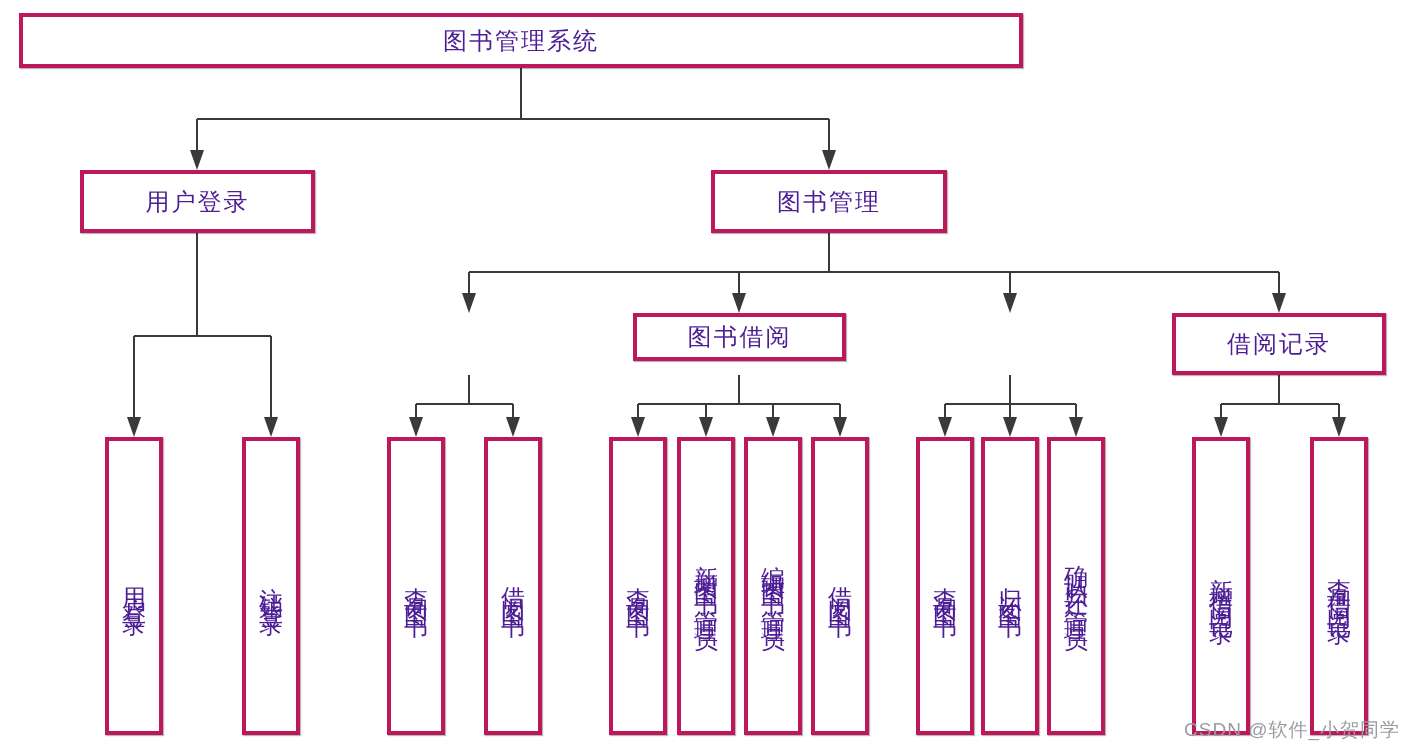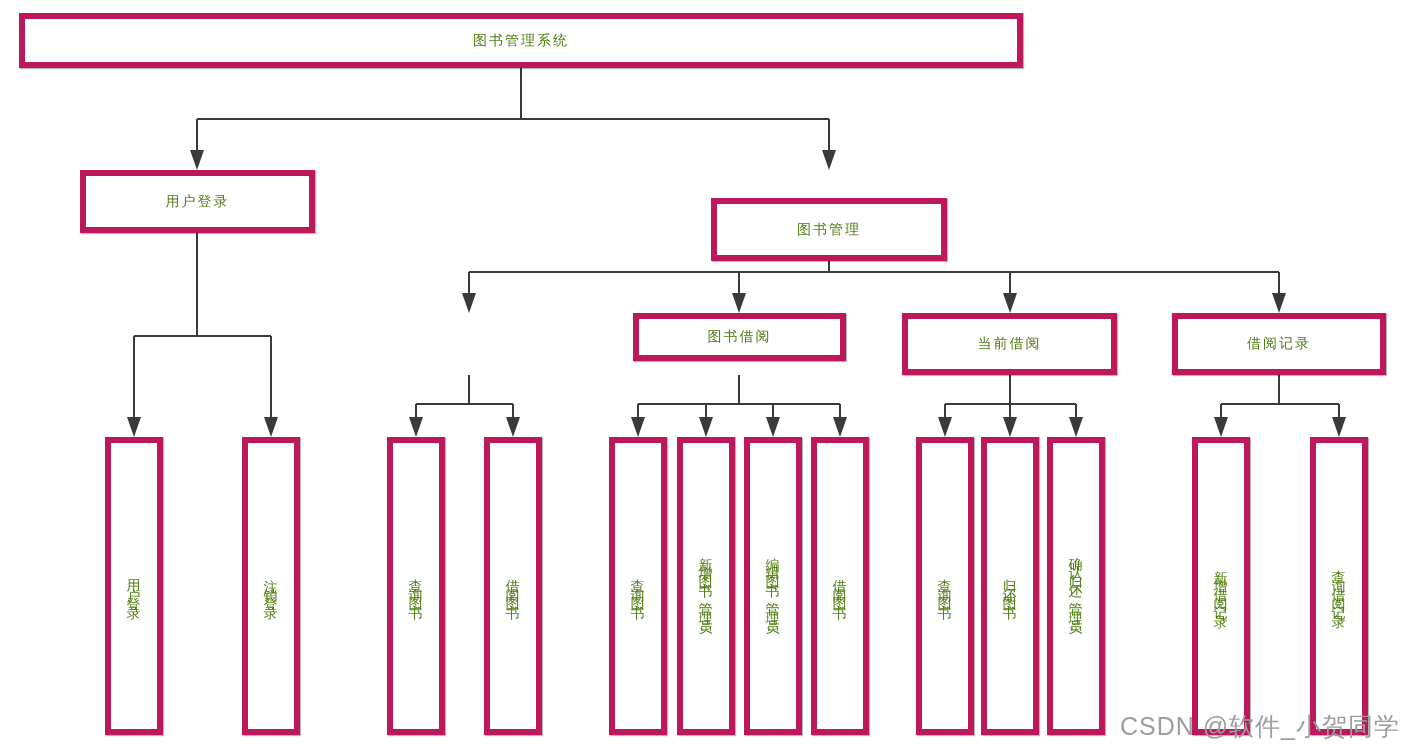--- a/index.html
+++ b/index.html
@@ -19,45 +19,45 @@
     position: absolute;
     left: 0; top: 0;
     width: 1405px;
     height: 747px;
     pointer-events: none;
   }
   .node {
     position: absolute;
     box-sizing: border-box;
     background: #ffffff;
-    border: 6px solid #be185d;
+    border: 4px solid #be185d;
     box-shadow: 1px 1px 1px rgba(0,0,0,0.28);
-    color: #4d7c0f;
+    color: #4c1d95;
     display: flex;
     align-items: center;
     justify-content: center;
-    font-size: 14px;
+    font-size: 24px;
     z-index: 2;
   }
   .h-node {
     letter-spacing: 2px;
   }
   .v-node {
     writing-mode: vertical-lr;
     text-orientation: mixed;
     letter-spacing: 9px;
     width: 58px;
     height: 298px;
     top: 437px;
   }
   
   .n-root  { left: 19px;  top: 13px;  width: 1004px; height: 55px; }
   
   .n-login { left: 80px;  top: 170px; width: 235px;  height: 63px; }
-  .n-mgmt  { left: 711px; top: 170px; width: 236px;  height: 63px; margin-top: 28px; }
+  .n-mgmt  { left: 711px; top: 170px; width: 236px;  height: 63px; }
   
   .n-rec   { left: 362px;  top: 313px; width: 213px; height: 62px; }
   .n-bor   { left: 633px;  top: 313px; width: 213px; height: 48px; }
   .n-cur   { left: 902px;  top: 313px; width: 215px; height: 62px; }
   .n-his   { left: 1172px; top: 313px; width: 214px; height: 62px; }
   
   .l1  { left: 105px;  }
   .l2  { left: 242px;  }
   .l3  { left: 387px;  }
   .l4  { left: 484px;  }
@@ -67,21 +67,21 @@
   .l8  { left: 811px;  }
   .l9  { left: 916px;  }
   .l10 { left: 981px;  }
   .l11 { left: 1047px; }
   .l12 { left: 1192px; }
   .l13 { left: 1310px; }
   #watermark {
     position: absolute;
     right: 5px;
     bottom: 4px;
-    font-size: 25px;
+    font-size: 19px;
     color: #9b9ba1;
     letter-spacing: 1px;
     z-index: 5;
     white-space: nowrap;
   }
   .line {
     stroke: #3a3a3a;
     stroke-width: 2;
     fill: none;
   }
@@ -144,21 +144,20 @@
       <polygon class="arrow" points="1332,417 1346,417 1339,437"></polygon>
     </g>
   </svg>
 
   <div class="node h-node n-root">图书管理系统</div>
 
   <div class="node h-node n-login">用户登录</div>
   <div class="node h-node n-mgmt">图书管理</div>
 
   <div class="node h-node n-bor">图书借阅</div>
-  <div class="node h-node n-cur">当前借阅</div>
   <div class="node h-node n-his">借阅记录</div>
 
   <div class="node v-node l1">用户登录</div>
   <div class="node v-node l2">注销登录</div>
   <div class="node v-node l3">查询图书</div>
   <div class="node v-node l4">借阅图书</div>
   <div class="node v-node l5">查询图书</div>
   <div class="node v-node l6">新增图书（管理员）</div>
   <div class="node v-node l7">编辑图书（管理员）</div>
   <div class="node v-node l8">借阅图书</div>

